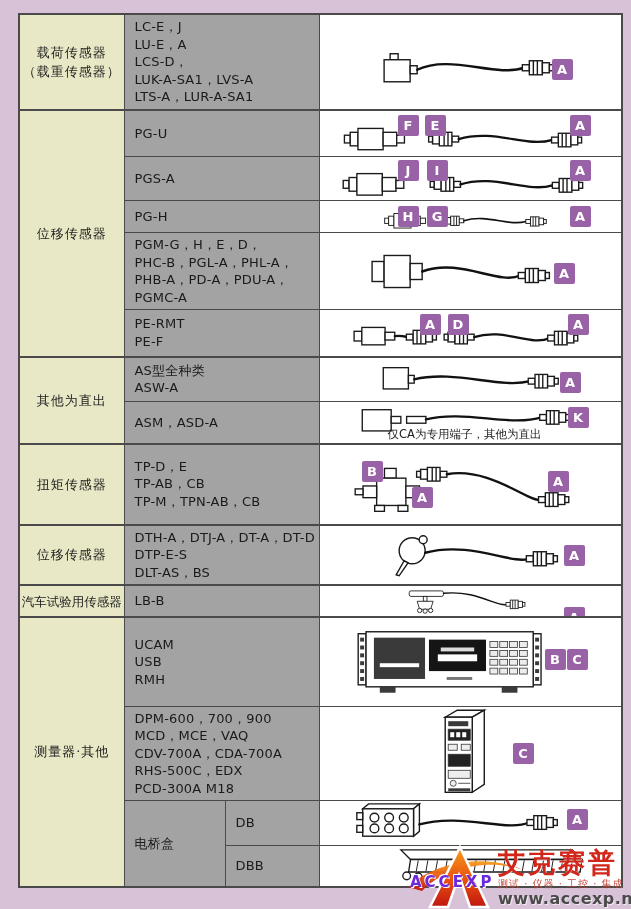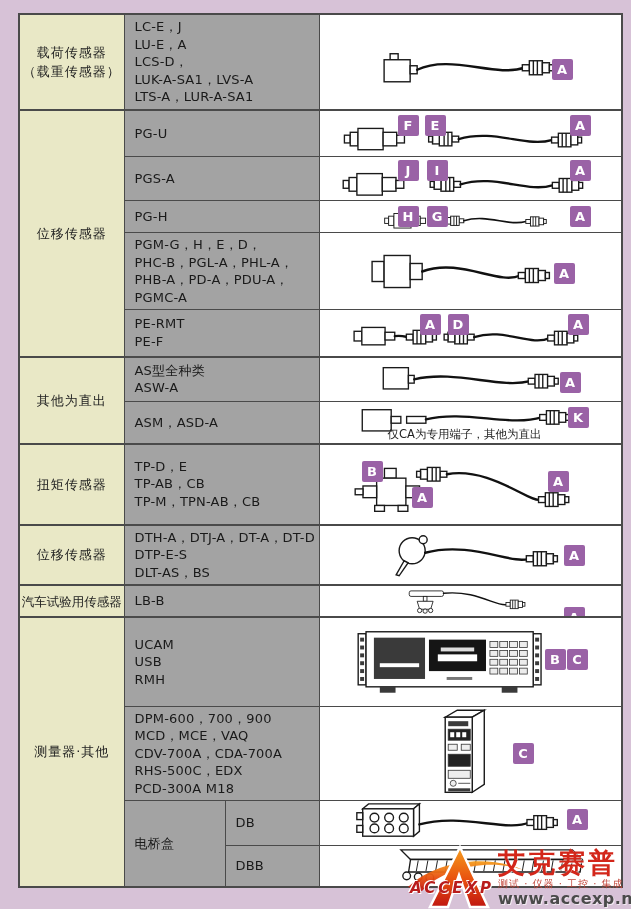--- a/index.html
+++ b/index.html
@@ -22,22 +22,22 @@
          font-size:13px;font-weight:bold;display:flex;align-items:center;
          justify-content:center;border-radius:2px}
   .draw{fill:#fff;stroke:#1a1a1a;stroke-width:1.4}
   .cable{fill:none;stroke:#111;stroke-width:2.4;stroke-linecap:round}
   .dark{fill:#3a3a3a;stroke:none}
   .key{fill:#ececec;stroke:#333;stroke-width:.8}
   .note{position:absolute;font-size:11.5px;color:#222;white-space:nowrap}
   
   .wm{position:absolute;left:350px;top:845px;width:281px;height:64px;z-index:9}
   .wm-a{position:absolute;left:30px;top:0;width:160px;height:64px}
-  .wm-accexp{position:absolute;left:60px;top:34px;font-size:15px;font-weight:bold;
-             font-style:italic;color:#b91c1c;letter-spacing:3px;
+  .wm-accexp{position:absolute;left:60px;top:28px;font-size:15px;font-weight:bold;
+             color:#6d28d9;letter-spacing:3px;
              text-shadow:1px 1px 0 #fff,-1px -1px 0 #fff}
   .wm-right{position:absolute;left:148px;top:3px;width:140px}
   .brand{font-size:27px;font-weight:bold;color:#d3261a;letter-spacing:3px;
          line-height:29px;white-space:nowrap;text-shadow:1px 1px 0 rgba(255,255,255,.65)}
   .tagline{font-size:10px;color:#c2453a;letter-spacing:1px;line-height:13px;white-space:nowrap}
   .url{font-size:16px;font-weight:bold;color:#4a4a4a;letter-spacing:.5px;
        line-height:17px;white-space:nowrap;text-shadow:1px 1px 0 rgba(255,255,255,.65)}
 </style>
 </head>
 <body>

